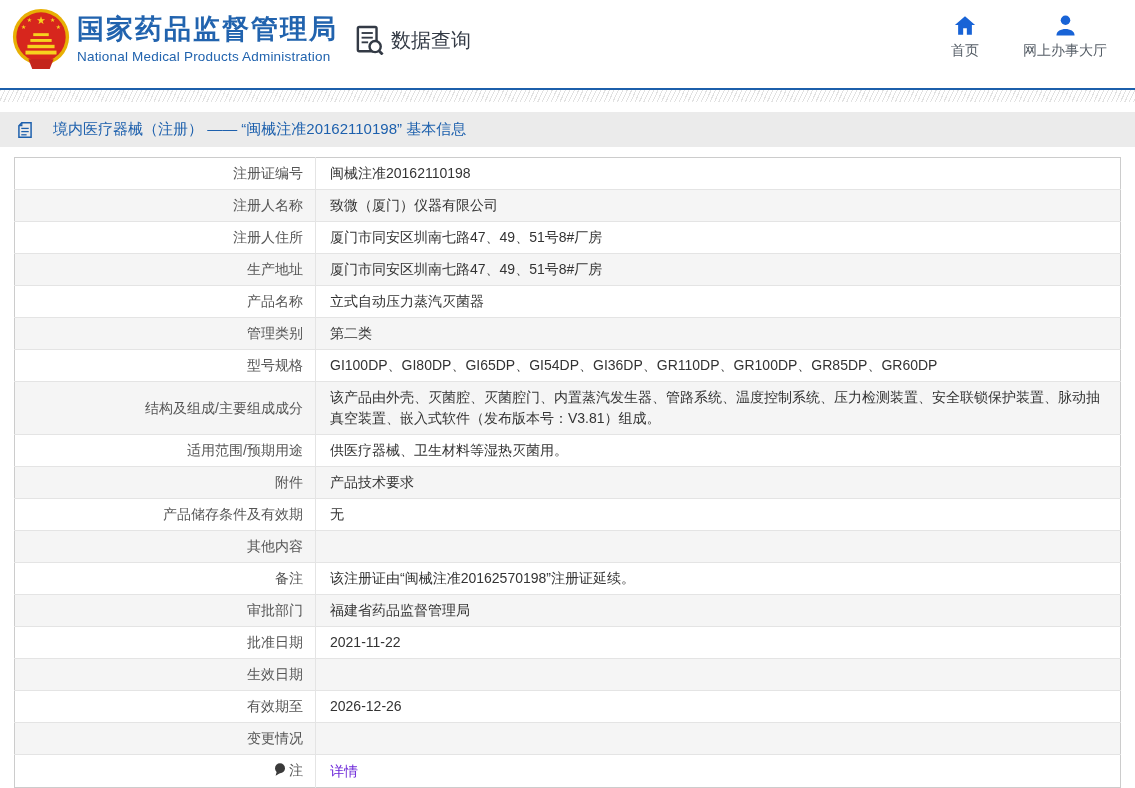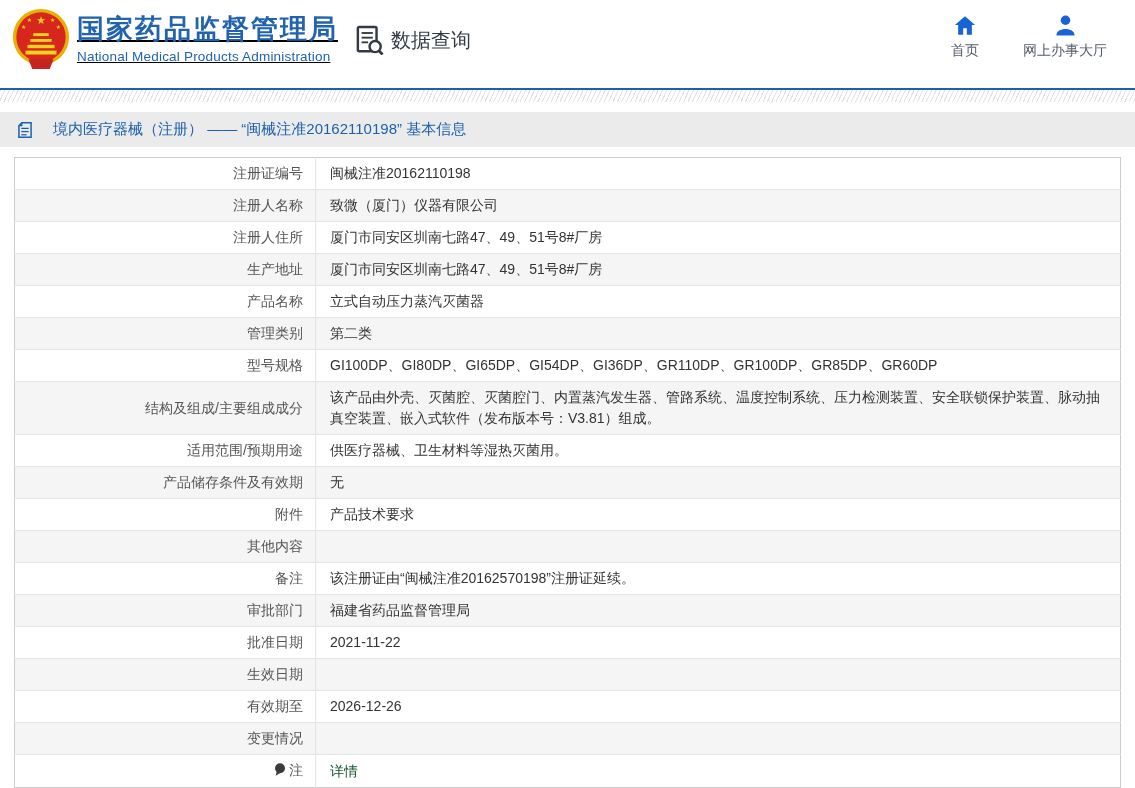--- a/index.html
+++ b/index.html
@@ -7,21 +7,21 @@
   body {
     position: relative;
     background: #ffffff;
     font-family: "Liberation Sans", "DejaVu Sans", sans-serif;
     overflow: hidden;
   }
 
   
   .header { position: relative; height: 88px; background: #fff; }
   .emblem { position: absolute; left: 10px; top: 7px; width: 62px; height: 64px; }
-  .agency { position: absolute; left: 77px; top: 13px; text-decoration: underline; }
+  .agency { position: absolute; left: 77px; top: 13px; }
   .agency-cn { font-size: 27px; font-weight: 700; color: #2163ae; letter-spacing: 2px; line-height: 32px; }
   .agency-en { font-size: 13.5px; color: #2163ae; margin-top: 4px; letter-spacing: 0.2px; }
 
   .data-query { position: absolute; left: 356px; top: 25px; display: flex; align-items: center; gap: 7px; cursor: pointer; }
   .data-query-text { font-size: 20px; color: #333a45; }
 
   .top-nav { position: absolute; top: 15px; right: 28px; display: flex; gap: 44px; }
   .nav-item { display: flex; flex-direction: column; align-items: center; cursor: pointer; }
   .nav-item .nav-label { margin-top: 6px; font-size: 14px; color: #555d66; white-space: nowrap; }
 
@@ -48,21 +48,21 @@
   }
   .info-table tr { height: 31px; }
   .info-table tr:nth-child(even) { background: #f5f5f5; }
   .info-table td { border-top: 1px solid #e4e4e4; vertical-align: middle; line-height: 21px; }
   .info-table tr:first-child td { border-top: none; }
   .info-table td.label {
     width: 301px; text-align: right; padding: 5px 12px 5px 8px;
     color: #555555; border-right: 1px solid #e4e4e4; white-space: nowrap;
   }
   .info-table td.value { padding: 5px 12px 5px 14px; color: #333333; }
-  .info-table a.link { color: #14532d; text-decoration: none; cursor: pointer; }
+  .info-table a.link { color: #6d28d9; text-decoration: none; cursor: pointer; }
   .note-icon-wrap { display: inline-block; vertical-align: -1px; margin-right: 3px; }
 </style>
 </head>
 <body>
 
 <div class="header">
 
   <svg class="emblem" viewBox="0 0 64 64" aria-hidden="true">
     <circle cx="32" cy="30" r="29" fill="#e8b004"></circle>
     <circle cx="32" cy="30" r="25.5" fill="#d7261d"></circle>
@@ -158,26 +158,26 @@
       </tr>
       <tr>
         <td class="label">结构及组成/主要组成成分</td>
         <td class="value">该产品由外壳、灭菌腔、灭菌腔门、内置蒸汽发生器、管路系统、温度控制系统、压力检测装置、安全联锁保护装置、脉动抽真空装置、嵌入式软件（发布版本号：V3.81）组成。</td>
       </tr>
       <tr>
         <td class="label">适用范围/预期用途</td>
         <td class="value">供医疗器械、卫生材料等湿热灭菌用。</td>
       </tr>
       <tr>
+        <td class="label">附件</td>
+        <td class="value">产品技术要求</td>
+      </tr>
+      <tr>
         <td class="label">产品储存条件及有效期</td>
         <td class="value">无</td>
-      </tr>
-      <tr>
-        <td class="label">附件</td>
-        <td class="value">产品技术要求</td>
       </tr>
       <tr>
         <td class="label">其他内容</td>
         <td class="value"></td>
       </tr>
       <tr>
         <td class="label">备注</td>
         <td class="value">该注册证由“闽械注准20162570198”注册证延续。</td>
       </tr>
       <tr>

